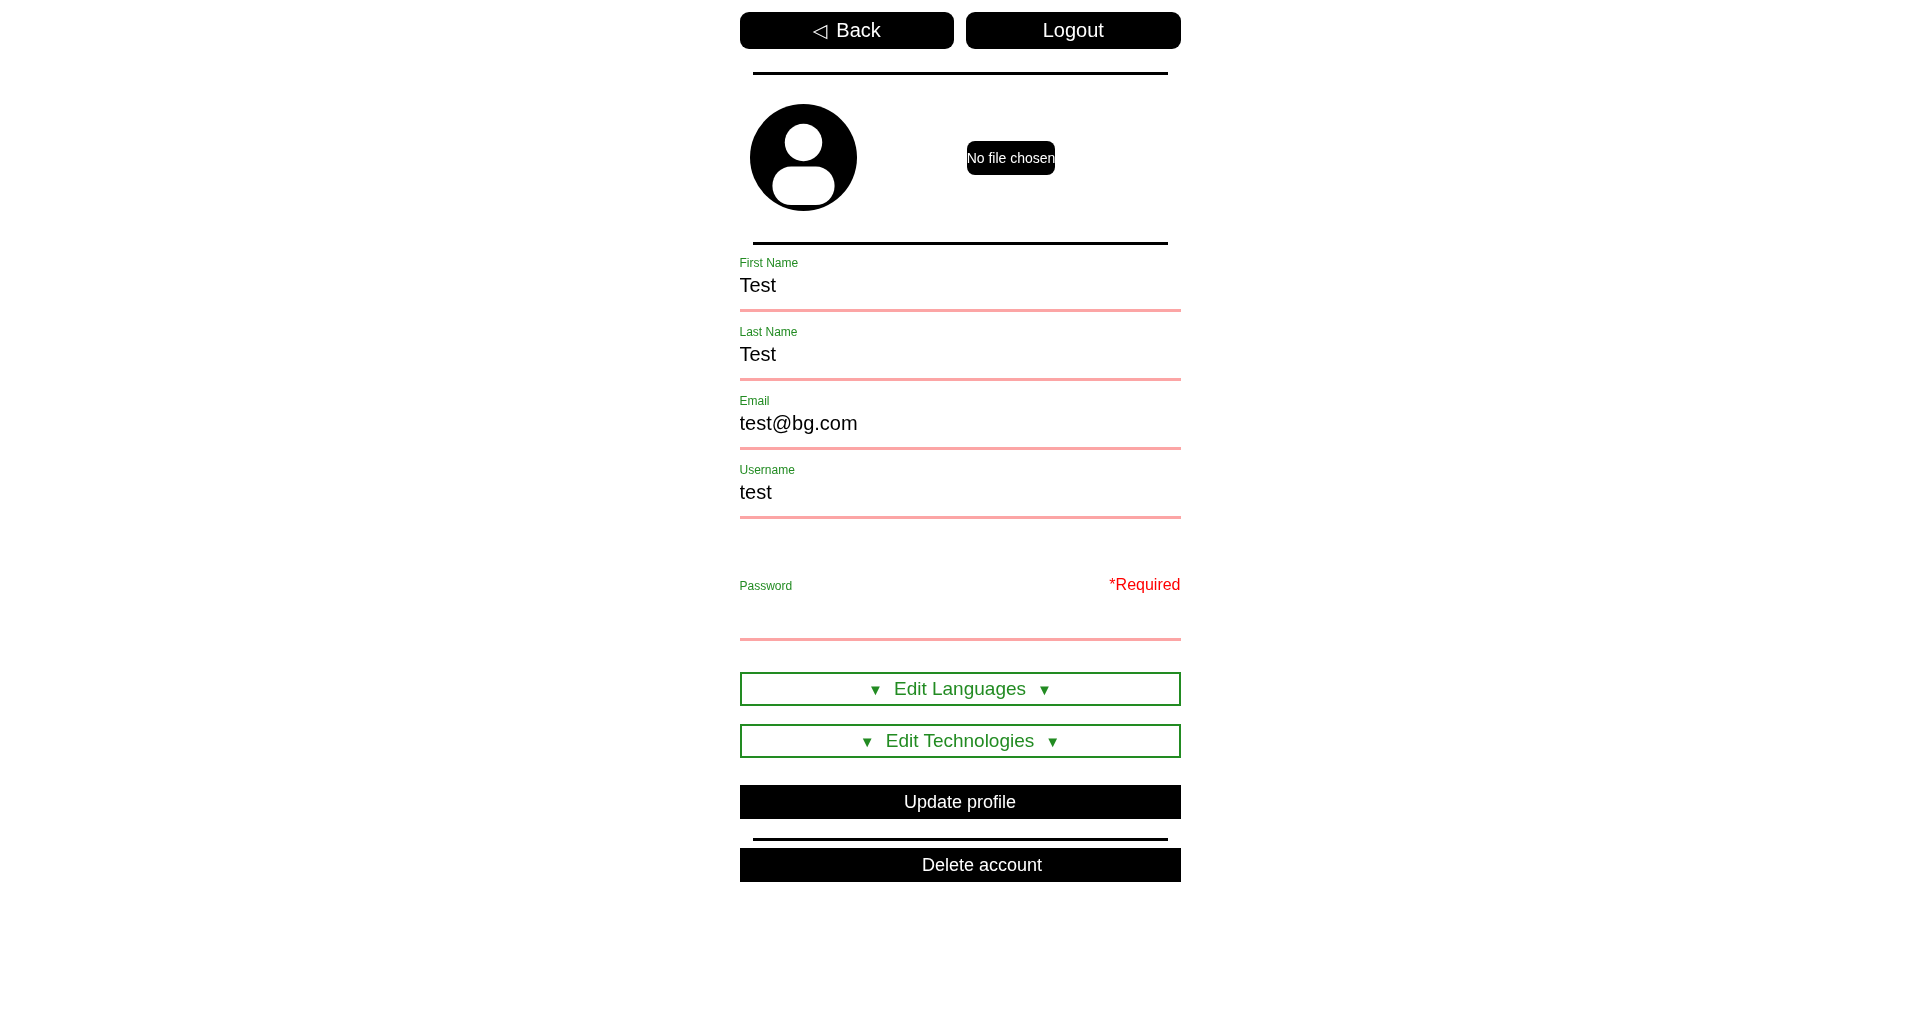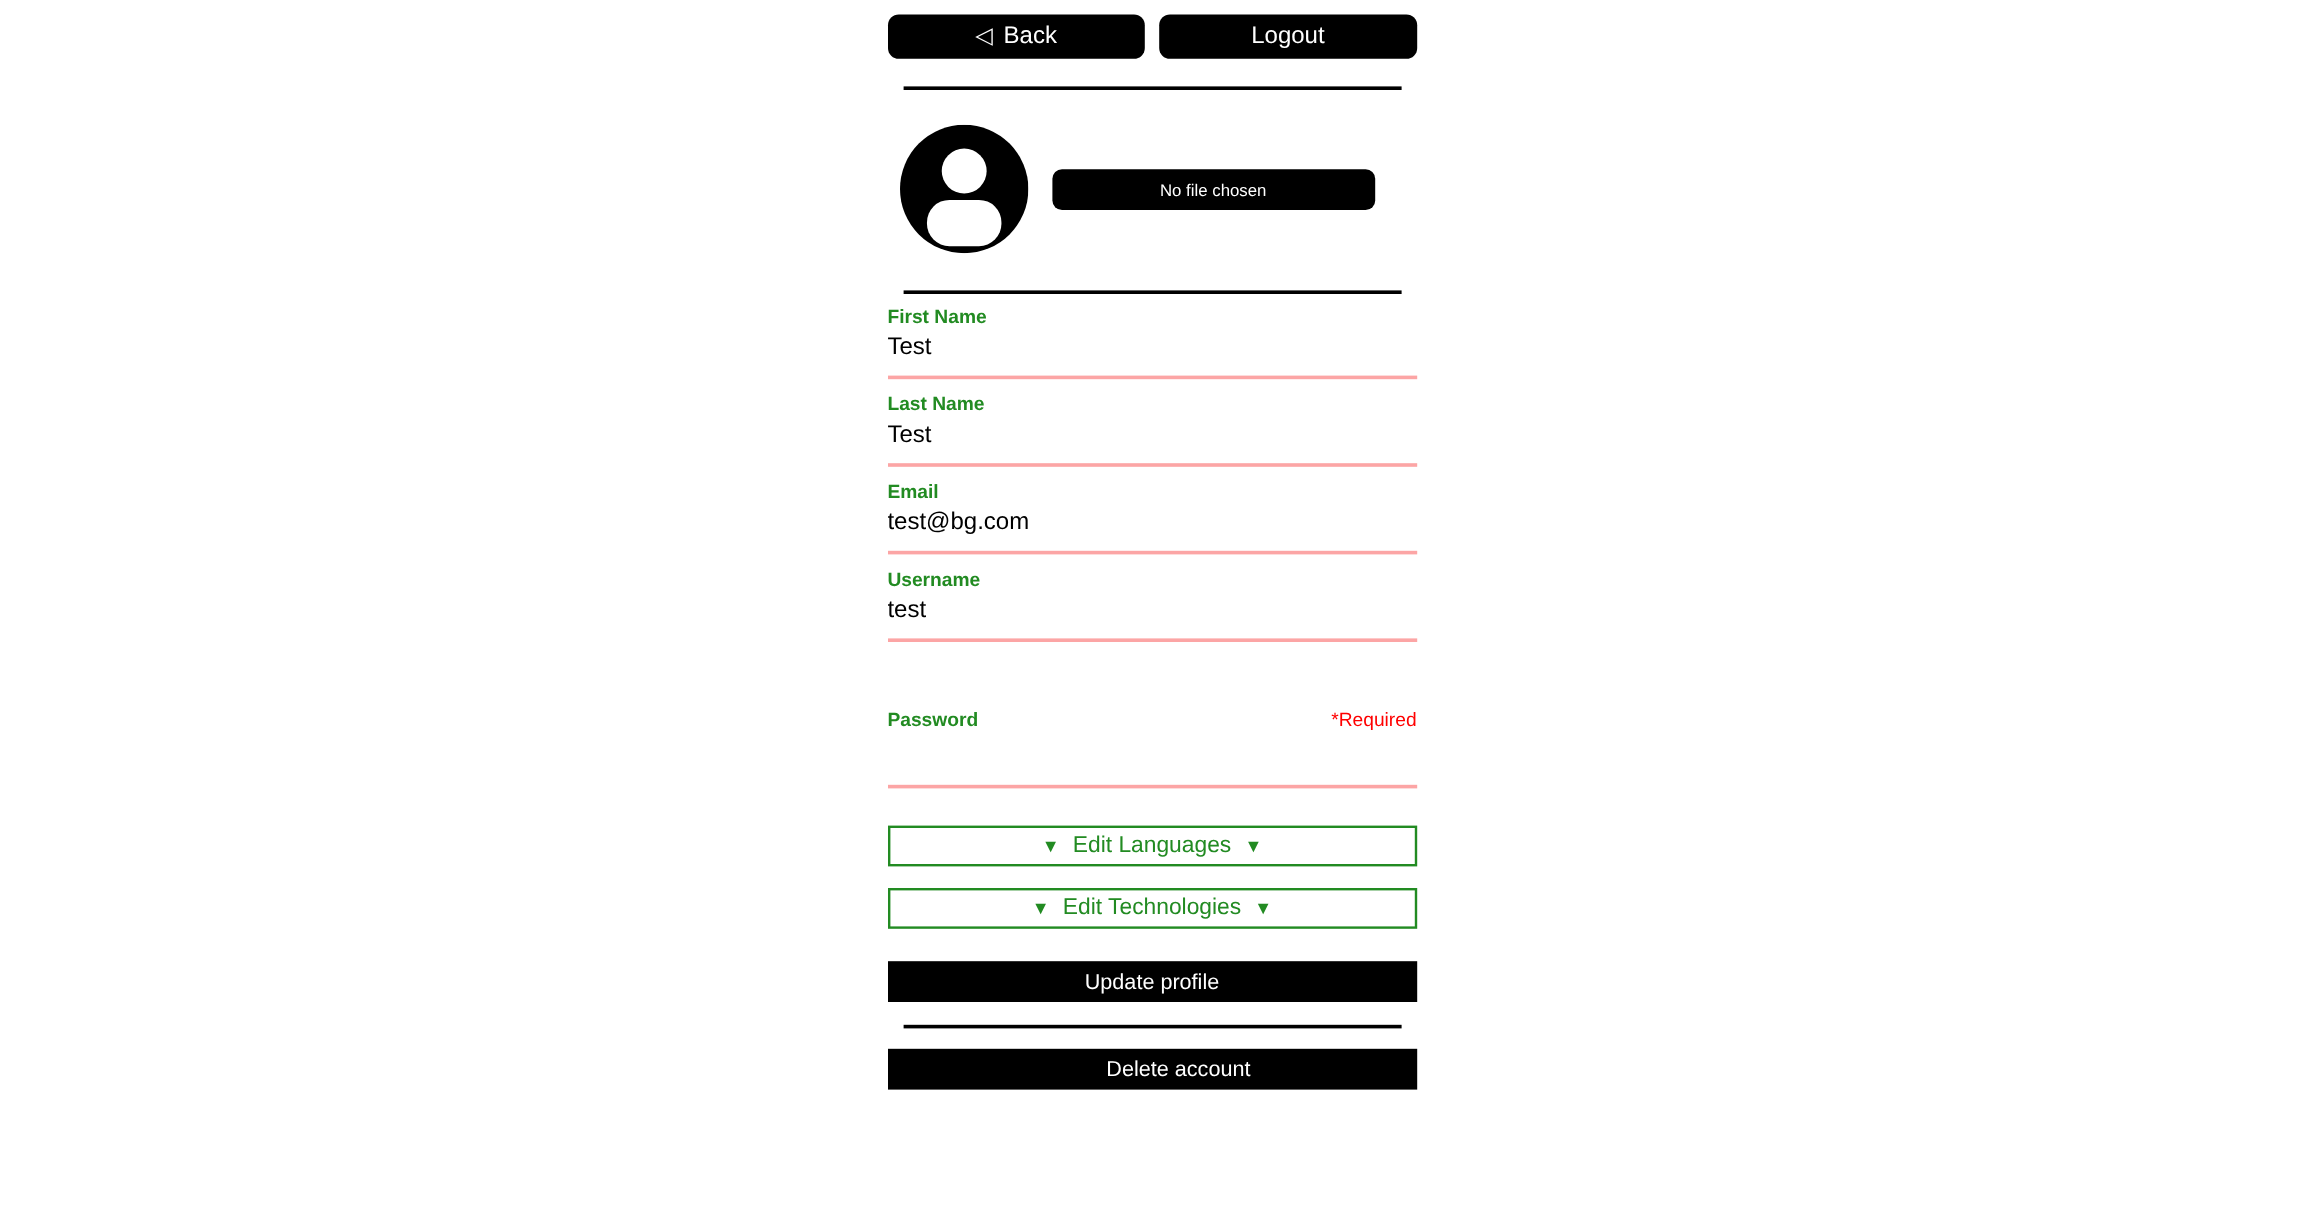--- a/index.html
+++ b/index.html
@@ -46,20 +46,21 @@
     align-items: center;
     margin: 29px 35px 0 10px;
   }
   .avatar { width: 107px; height: 107px; flex: 0 0 107px; }
   .picture-controls {
     margin-left: 20px;
     flex: 1;
     display: flex;
     flex-direction: column;
     gap: 27px;
+    align-items: center;
   }
   .file-chip {
     background: #000000;
     color: #ffffff;
     border-radius: 8px;
     height: 34px;
     font-size: 14px;
     display: flex;
     align-items: center;
     justify-content: center;
@@ -76,21 +77,21 @@
     cursor: pointer;
   }
   
   .form { margin-top: 11px; }
   .field { margin-bottom: 13px; }
   .field-label-row {
     display: flex;
     justify-content: space-between;
     align-items: baseline;
   }
-  .field-label { color: #228b22; font-size: 16px; display: block; font-weight: bold; }
+  .field-label { color: #228b22; font-size: 12px; display: block; }
   .required-note { color: #ff0000; font-size: 16px; margin-top: 44px; }
   .field-input {
     display: block;
     width: 100%;
     border: none;
     border-bottom: 3px solid #fca5a5;
     outline: none;
     background: transparent;
     font-family: inherit;
     font-size: 20px;
@@ -116,21 +117,21 @@
   }
   .btn-outline .tri { font-size: 15px; line-height: 1; }
   
   .btn-wide {
     width: 100%;
     height: 34px;
     border-radius: 0;
     font-size: 18px;
   }
   .btn-update { margin-top: 27px; }
-  .btn-delete { margin-top: 17px; padding-left: 44px; }
+  .btn-delete { margin-top: 7px; padding-left: 44px; }
 </style>
 </head>
 <body>
 
 <div class="container">
 
   
   <div class="topbar">
     <button class="btn-black">
       <span class="back-tri">◁</span>

